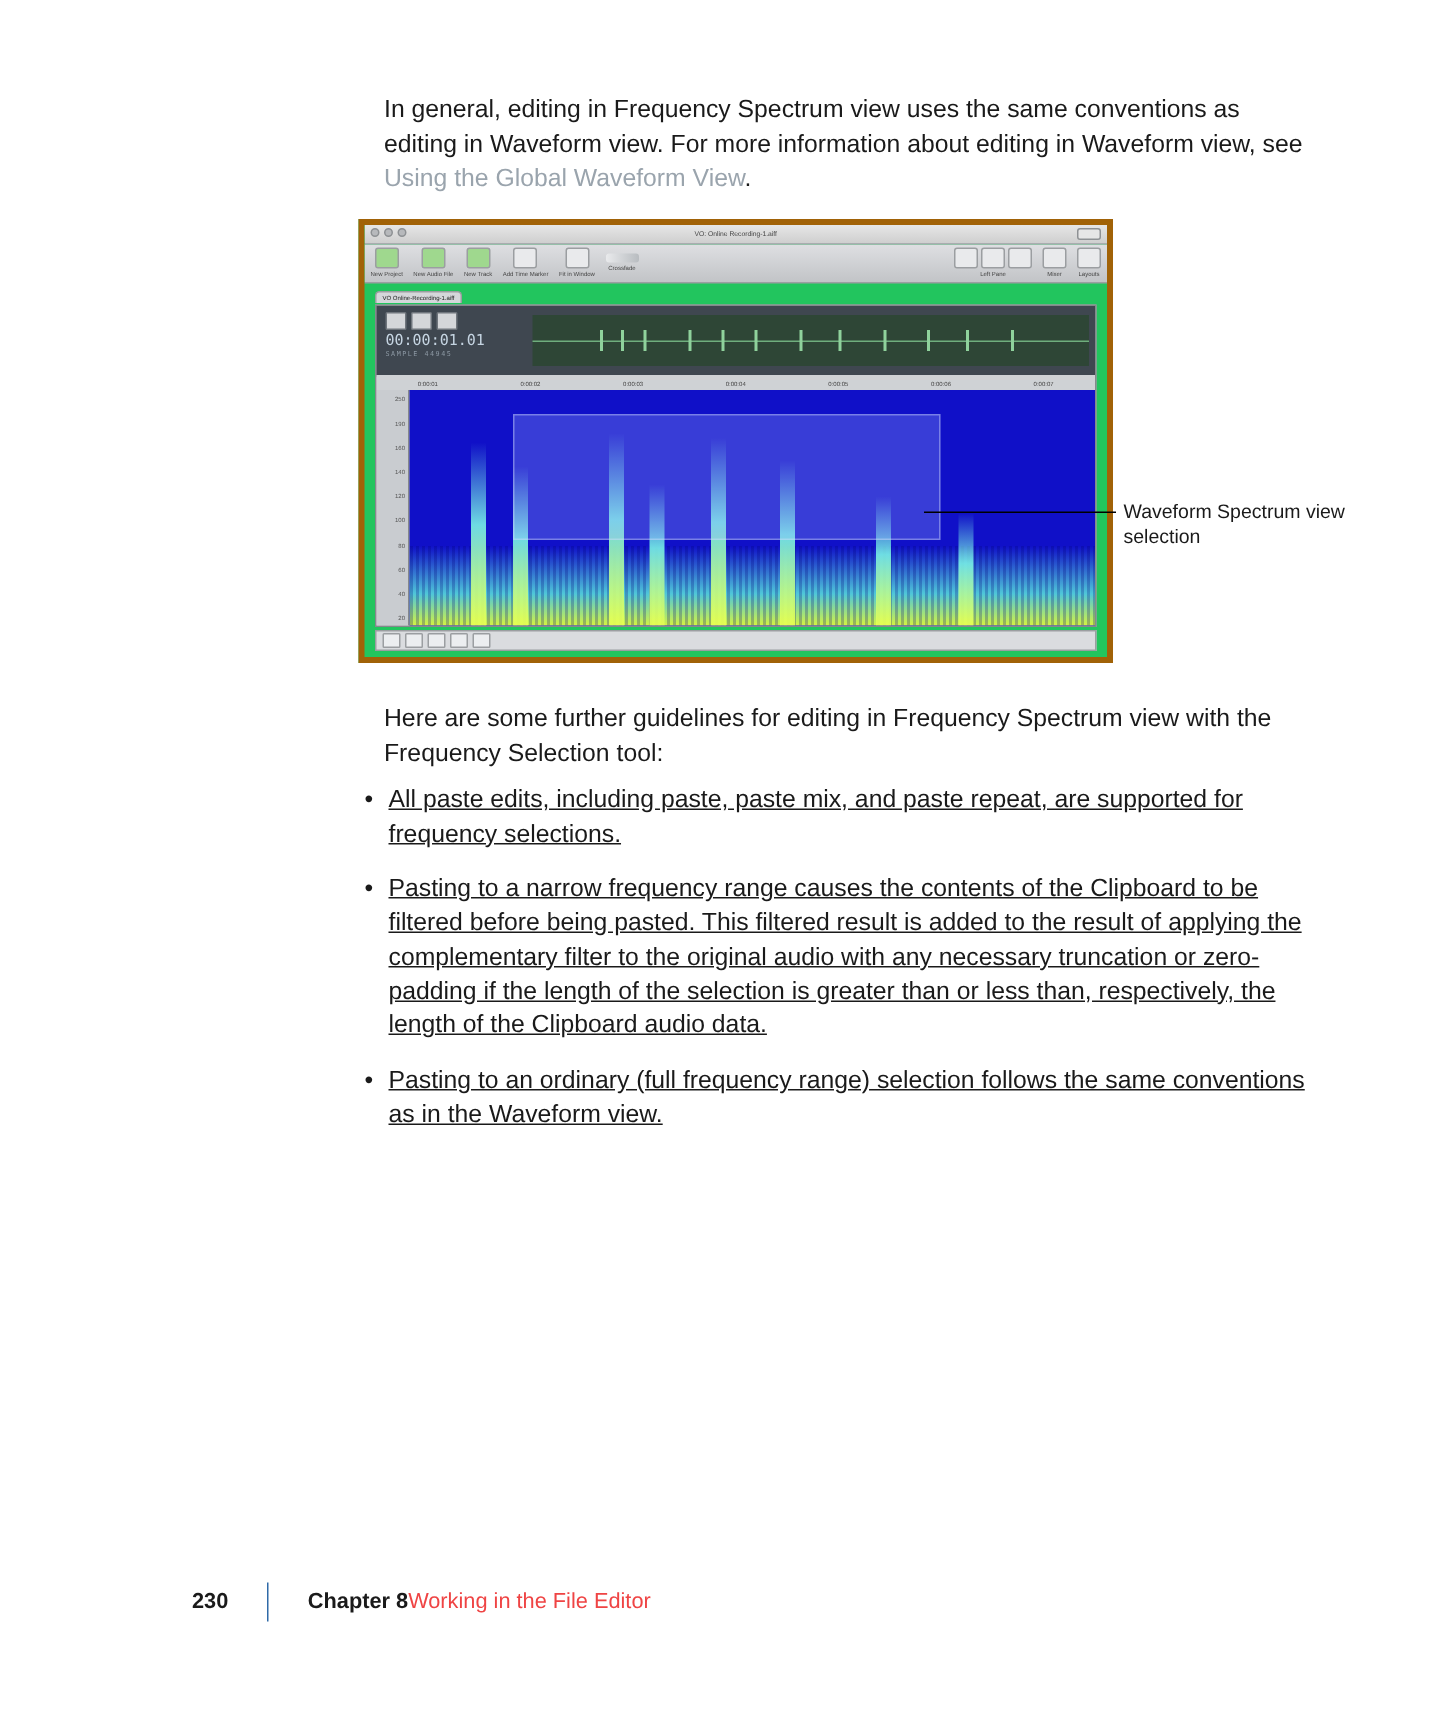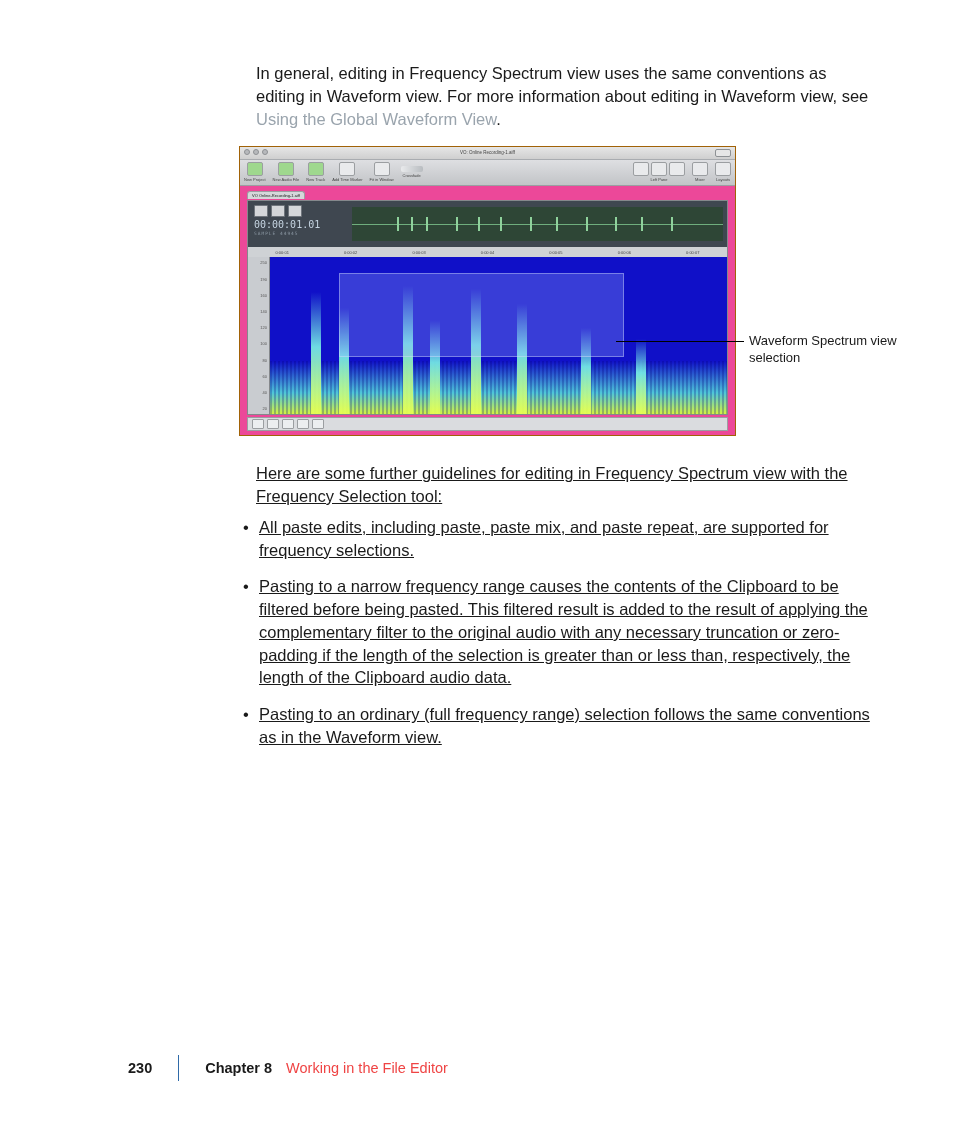--- a/index.html
+++ b/index.html
@@ -1,21 +1,21 @@
 <!DOCTYPE html>
 <html><head>
 <meta charset="utf-8">
 <style>
   html,body{margin:0;padding:0;background:#fff;font-family:"Myriad Pro","Segoe UI",Arial,sans-serif;color:#1a1a1a;}
   .page{width:954px;height:1145px;position:relative;box-sizing:border-box;}
   .content{position:absolute;left:239px;top:62px;width:636px;}
   p{margin:0 0 16px 17px;font-size:16.5px;line-height:1.38;}
   .link{color:#9aa4ad;}
   .fig-wrap{position:relative;margin:8px 0 26px 0;}
-  .shot{width:495px;height:288px;background:#ec4899;border:1px solid #a16207;position:relative;overflow:hidden;}
+  .shot{width:495px;height:288px;background:#22c55e;border:4px solid #a16207;position:relative;overflow:hidden;}
   .titlebar{height:12px;background:linear-gradient(#e6e6e6,#cfcfcf);border-bottom:1px solid #a9acb0;position:relative;}
   .titlebar .dots{position:absolute;left:4px;top:2px;display:flex;gap:3px;}
   .titlebar .dots span{width:6px;height:6px;border-radius:3px;background:#b7b9bc;border:1px solid #8e9194;box-sizing:border-box;}
   .titlebar .ttl{text-align:center;font-size:4.5px;color:#444;line-height:12px;}
   .titlebar .zoom{position:absolute;right:4px;top:2px;width:14px;height:6px;border:1px solid #8e9194;border-radius:2px;background:#e6e6e6;}
   .toolbar{height:26px;background:linear-gradient(#dedfe2,#c2c4c7);border-bottom:1px solid #9b9ea1;display:flex;align-items:flex-start;font-size:4px;color:#444;padding:2px 4px;box-sizing:border-box;justify-content:space-between;}
   .tb-left{display:flex;gap:7px;}
   .tb-right{display:flex;gap:7px;}
   .tb-item{display:flex;flex-direction:column;align-items:center;gap:1px;}
   .tb-ico{width:14px;height:12px;background:#e9eaec;border:1px solid #9b9ea1;border-radius:2px;}
@@ -44,21 +44,21 @@
   .btoolbar{position:absolute;left:7px;right:7px;bottom:4px;height:12px;background:#dadcdf;border:1px solid #9b9ea1;display:flex;align-items:center;gap:3px;padding:0 4px;font-size:4px;}
   .btoolbar span{width:10px;height:8px;background:#eceef0;border:1px solid #9b9ea1;border-radius:1px;}
   .callout{position:absolute;left:377px;top:195px;height:1px;width:128px;background:#000;}
   .callout-lbl{position:absolute;left:510px;top:187px;font-size:13px;line-height:1.25;color:#1a1a1a;width:150px;}
   h2.sect{color:#2f6aa8;font-size:19px;font-weight:600;margin:0 0 4px 0;}
   ul.b{list-style:none;padding:0;margin:8px 0 0 0;}
   ul.b li{position:relative;padding-left:20px;font-size:16.5px;line-height:1.38;margin-bottom:14px;text-decoration:underline;}
   ul.b li::before{content:"•";position:absolute;left:4px;top:0;}
   .footer{position:absolute;left:128px;bottom:64px;display:flex;align-items:center;font-size:14.5px;}
   .footer .pn{font-weight:600;color:#1a1a1a;margin-right:36px;}
-  .footer .ch{font-weight:600;color:#1a1a1a;margin-right:14px;}
+  .footer .ch{font-weight:600;color:#1a1a1a;}
   .footer .ct{color:#ef4444;}
   .footer .bar{width:1px;height:26px;background:#2f6aa8;margin-right:26px;margin-left:-10px;}
   .wfblips{position:absolute;left:0;right:0;top:50%;height:1px;background:#6fae7d;}
   .wfb{position:absolute;top:30%;bottom:30%;width:2px;background:#8fd29c;}
 </style>
 </head>
 <body>
 
 <div class="page">
   <div class="content">
@@ -193,21 +193,21 @@
           <span></span>
           <span></span>
           <span></span>
           <span></span>
         </div>
       </div>
       <div class="callout"></div>
       <div class="callout-lbl">Waveform Spectrum view selection</div>
     </div>
 
-    <p style="margin-bottom:6px;text-decoration:underline;">Here are some further guidelines for editing in Frequency Spectrum view with the Frequency Selection tool:</p>
+    <p style="margin-bottom:6px;">Here are some further guidelines for editing in Frequency Spectrum view with the Frequency Selection tool:</p>
     <ul class="b">
       <li>All paste edits, including paste, paste mix, and paste repeat, are supported for frequency selections.</li>
       <li>Pasting to a narrow frequency range causes the contents of the Clipboard to be filtered before being pasted. This filtered result is added to the result of applying the complementary filter to the original audio with any necessary truncation or zero-padding if the length of the selection is greater than or less than, respectively, the length of the Clipboard audio data.</li>
       <li>Pasting to an ordinary (full frequency range) selection follows the same conventions as in the Waveform view.</li>
     </ul>
 
   </div>
 
   <div class="footer">
     <span class="pn">230</span>

